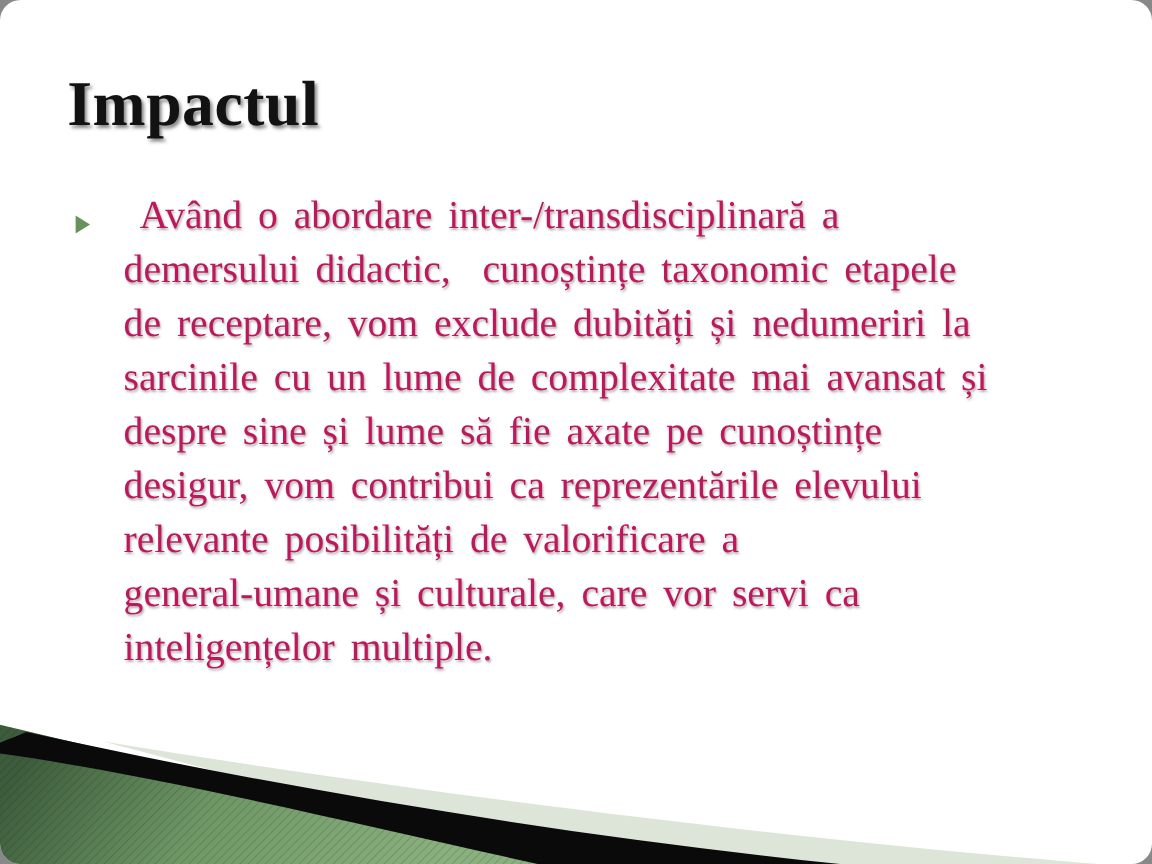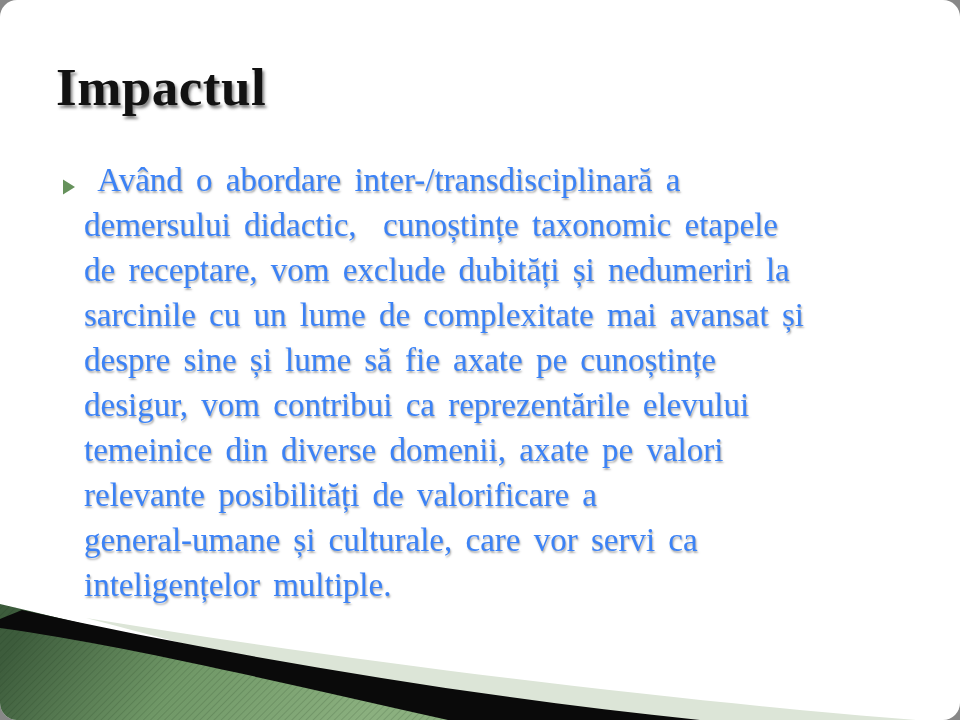--- a/index.html
+++ b/index.html
@@ -34,26 +34,26 @@
     top: 158px;
     width: 960px;
   }
   .bullet-marker {
     position: absolute;
     left: 62px;
     top: 20px;
   }
   .paragraph {
     position: absolute;
-    left: 84px;
+    left: 103px;
     top: 0;
     width: 836px;
     font-size: 33px;
     line-height: 45px;
-    color: #3b82f6;
+    color: #be185d;
     word-spacing: 5px;
     text-shadow: 1px 2px 2px rgba(90,90,90,0.5);
   }
   .paragraph .line {
     white-space: pre-wrap;
   }
   .paragraph .run.bold {
     font-weight: normal;
   }
   .corner-decor {
@@ -76,21 +76,20 @@
         <polygon points="1,1.5 13,9 1,16.5" fill="#66925c"></polygon>
       </svg>
     </span>
     <div class="paragraph">
         <div class="line"><span class="run"> Având o abordare inter-/transdisciplinară a</span></div>
         <div class="line"><span class="run">demersului didactic,  cunoștințe taxonomic etapele</span></div>
         <div class="line"><span class="run">de receptare, </span><span class="run bold">vom exclude dubități și nedumeriri</span><span class="run"> la</span></div>
         <div class="line"><span class="run">sarcinile cu un lume de complexitate mai avansat și</span></div>
         <div class="line"><span class="run bold">despre sine și lume să fie axate pe cunoștințe</span></div>
         <div class="line"><span class="run">desigur, </span><span class="run bold">vom contribui ca reprezentările elevului</span></div>
-        <div class="line"><span class="run bold">temeinice din diverse domenii, axate pe valori</span></div>
         <div class="line"><span class="run bold">relevante posibilități de valorificare a</span></div>
         <div class="line"><span class="run bold">general-umane și culturale, care vor servi ca</span></div>
         <div class="line"><span class="run bold">inteligențelor multiple.</span></div>
       </div>
   </div>
 
   <svg class="corner-decor" width="960" height="720" viewBox="0 0 960 720">
     <defs>
       <linearGradient id="greenGrad" gradientUnits="userSpaceOnUse" x1="40" y1="600" x2="330" y2="780">
         <stop offset="0" stop-color="#3d5c3c"></stop>

